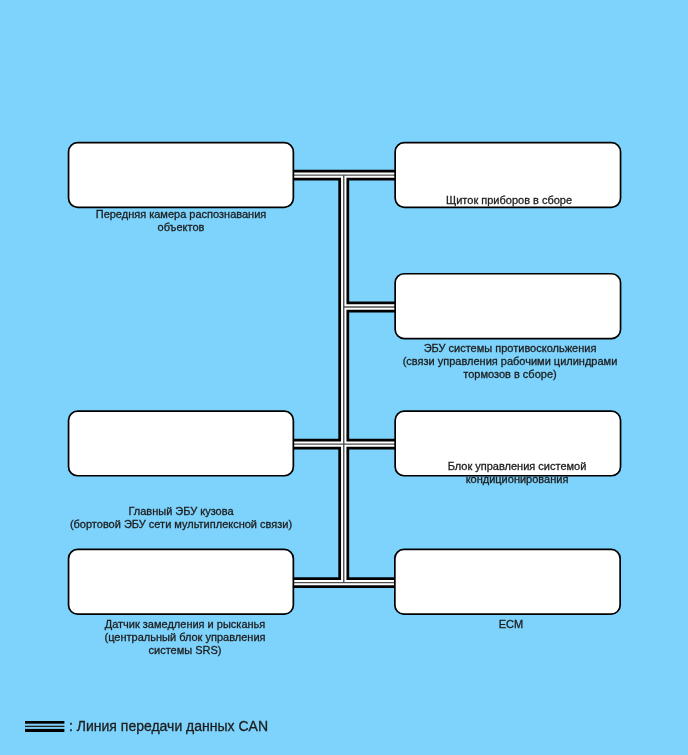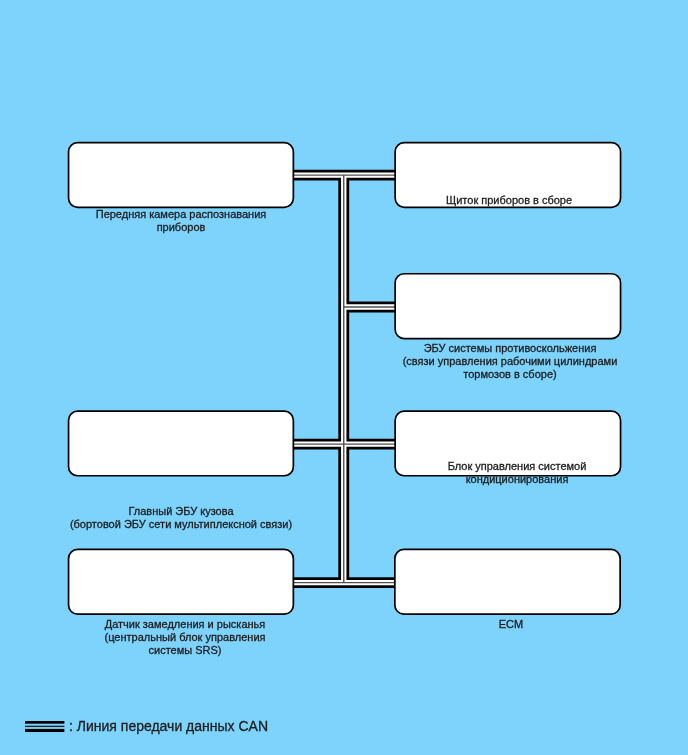--- a/index.html
+++ b/index.html
@@ -50,21 +50,21 @@
         <rect x="395.15000000000003" y="273.75" width="225.4" height="64.8" rx="9" ry="9" fill="#ffffff" stroke="#000000" stroke-width="1.7"></rect>
         <rect x="68.55" y="411.15000000000003" width="224.8" height="64.6" rx="9" ry="9" fill="#ffffff" stroke="#000000" stroke-width="1.7"></rect>
         <rect x="395.15000000000003" y="411.15000000000003" width="225.4" height="64.6" rx="9" ry="9" fill="#ffffff" stroke="#000000" stroke-width="1.7"></rect>
         <rect x="68.55" y="549.45" width="224.8" height="64.7" rx="9" ry="9" fill="#ffffff" stroke="#000000" stroke-width="1.7"></rect>
         <rect x="394.85" y="549.45" width="225.3" height="64.7" rx="9" ry="9" fill="#ffffff" stroke="#000000" stroke-width="1.7"></rect>
       </g>
   </svg>
   <div id="nodes">
       <div class="caption" style="left: 181px; top: 207.7px;">
         <div>Передняя камера распознавания</div>
-        <div>приборов</div>
+        <div>объектов</div>
       </div>
       <div class="caption" style="left: 509px; top: 194px;">
         <div>Щиток приборов в сборе</div>
       </div>
       <div class="caption" style="left: 510.2px; top: 341.5px;">
         <div>ЭБУ системы противоскольжения</div>
         <div>(связи управления рабочими цилиндрами</div>
         <div>тормозов в сборе)</div>
       </div>
       <div class="caption" style="left: 181.2px; top: 505px;">

